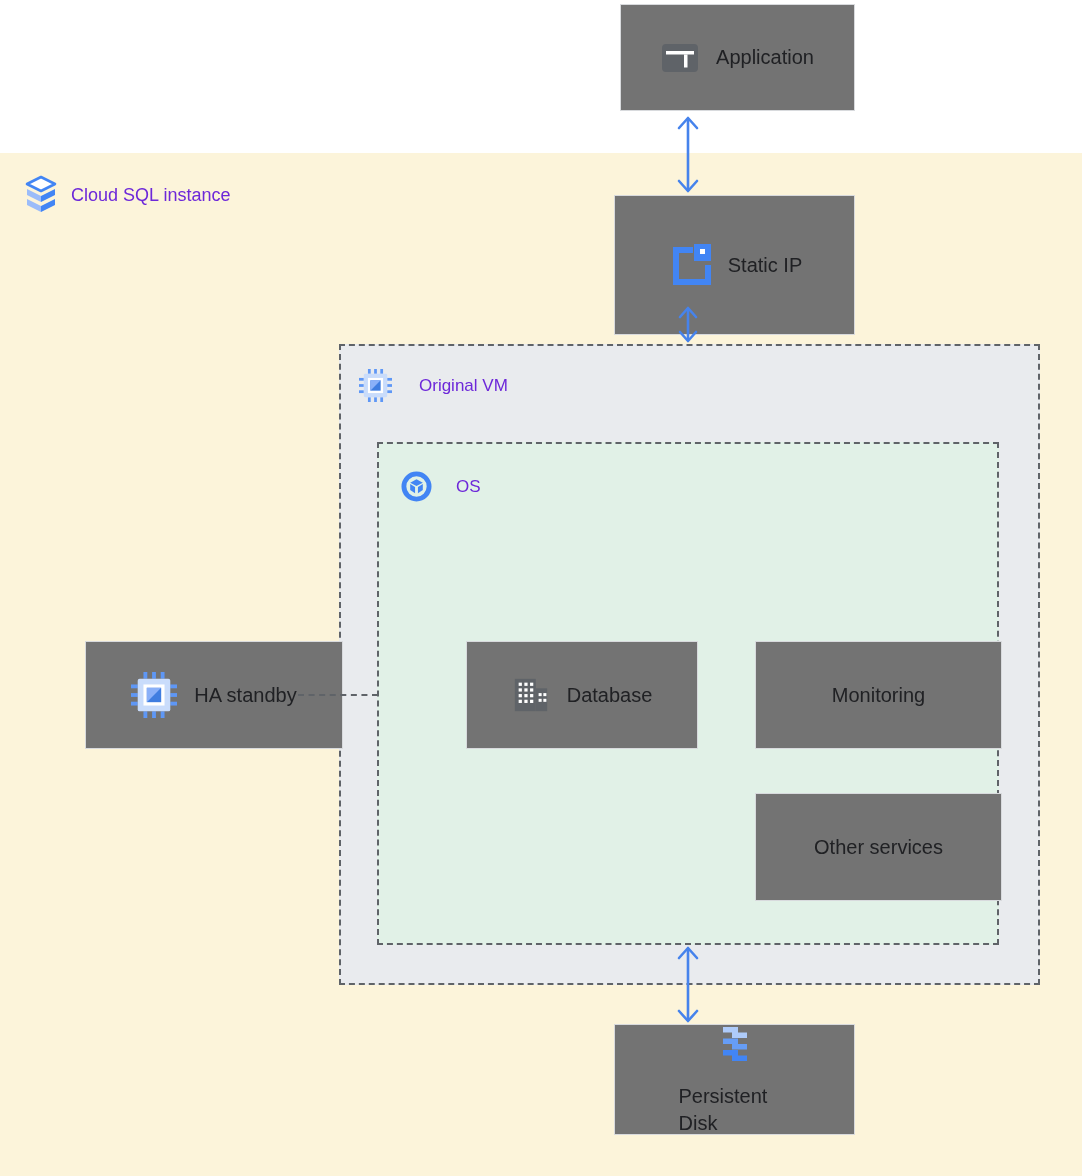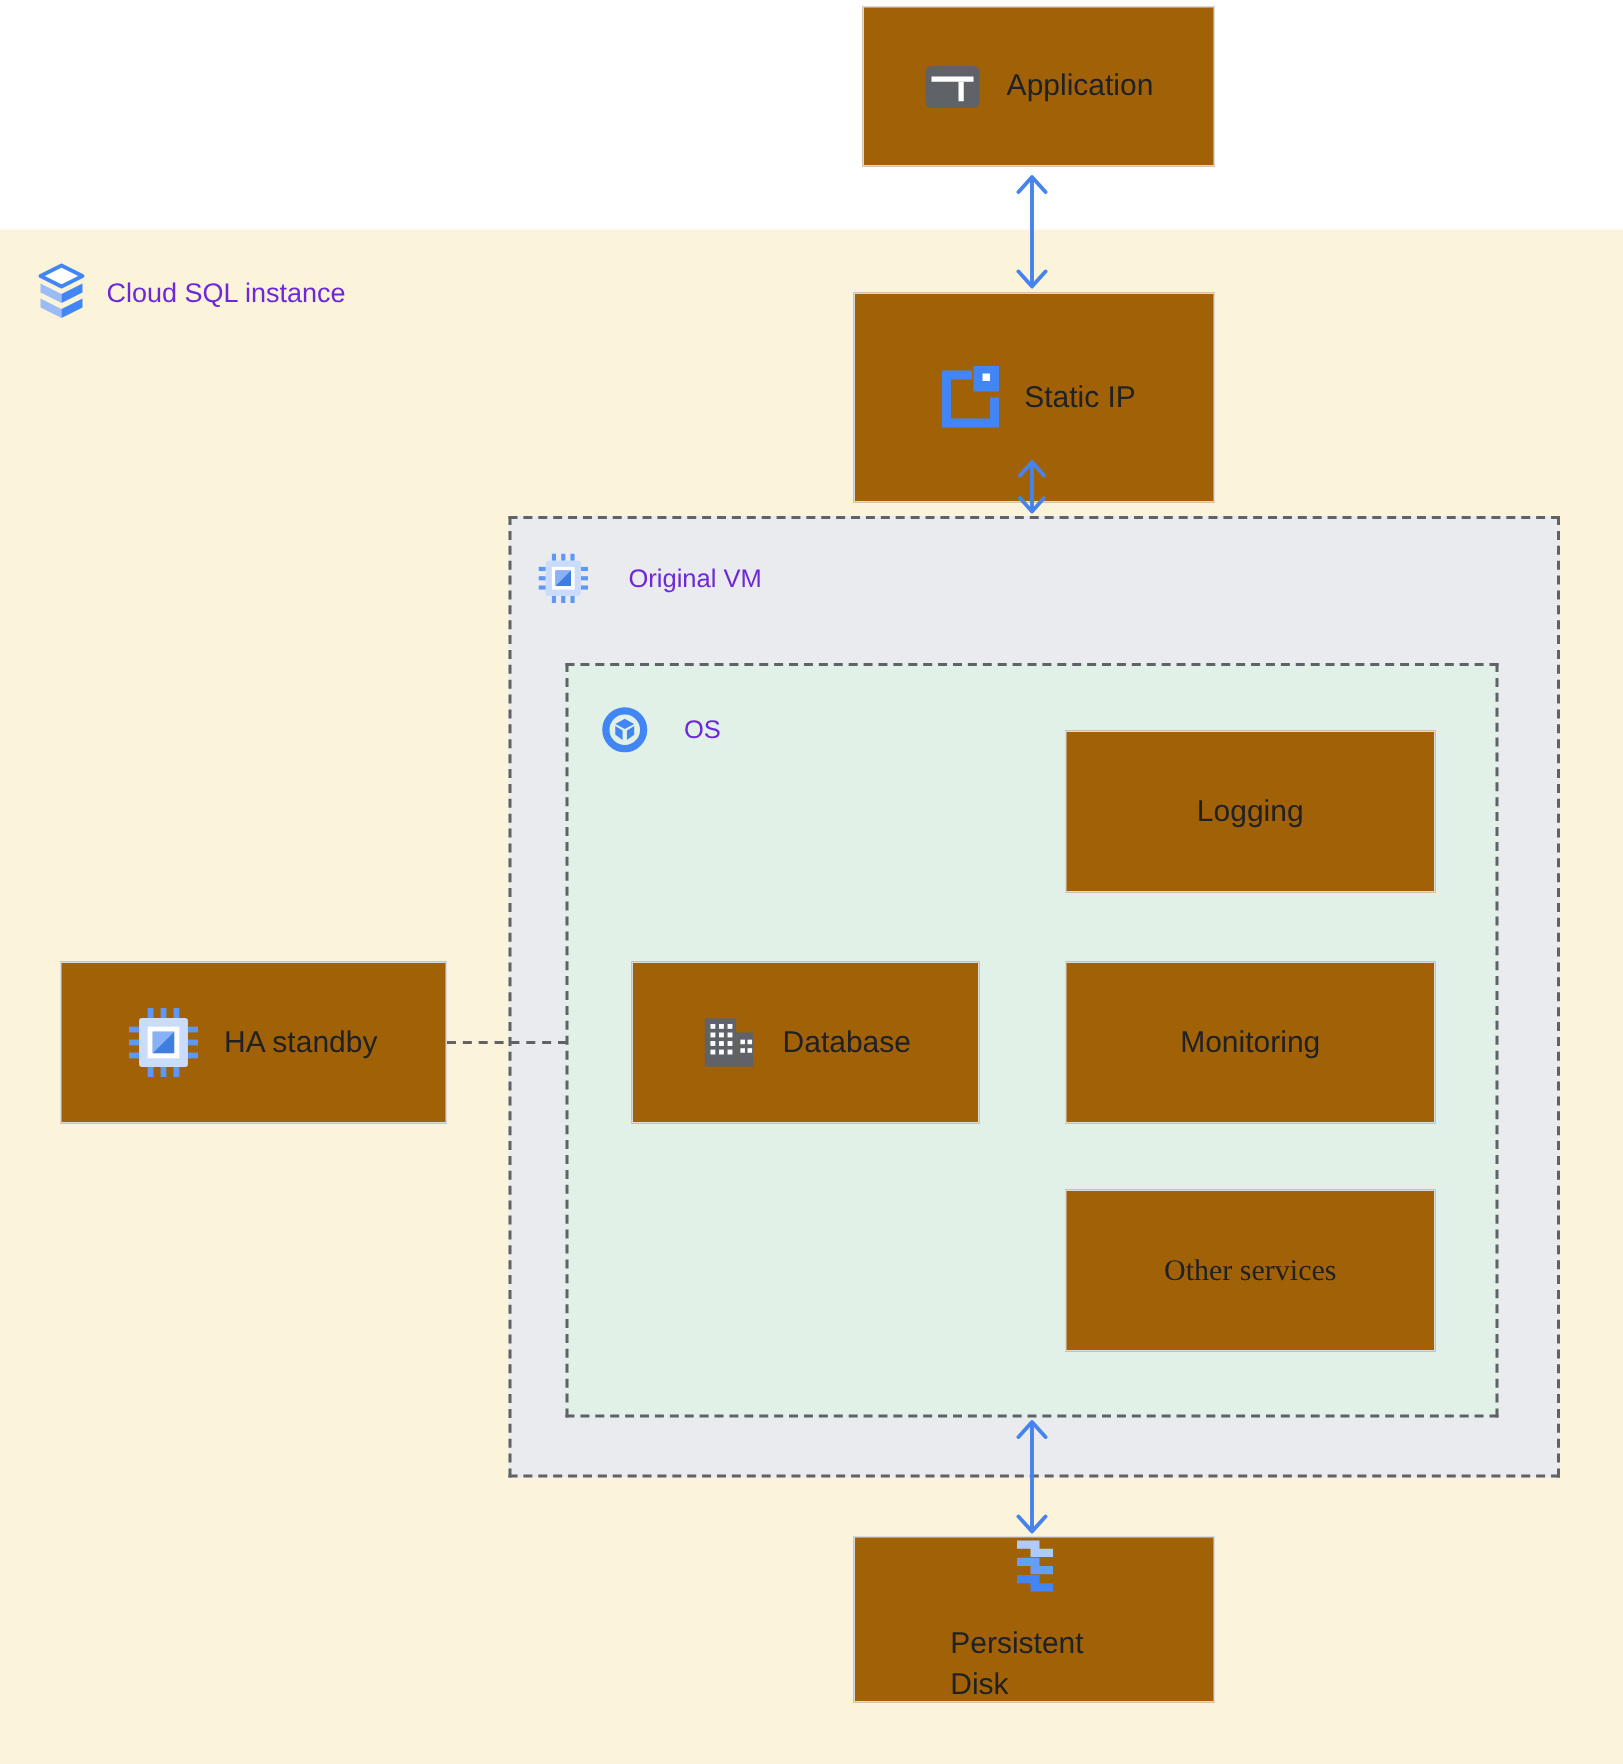--- a/index.html
+++ b/index.html
@@ -10,31 +10,31 @@
   }
   .yellow-region{position:absolute;left:0;top:153px;width:1082px;height:1023px;background:#fcf4da;z-index:0;}
   .vm-box{position:absolute;left:339px;top:344px;width:701px;height:641px;background:#e9ebee;border:2px dashed #5f6368;z-index:1;}
   .os-box{position:absolute;left:377px;top:442px;width:622px;height:503px;background:#e1f1e7;border:2px dashed #5f6368;z-index:2;}
   .region-label{position:absolute;display:flex;align-items:center;z-index:3;color:#6d28d9;}
   .region-label .txt{white-space:nowrap;}
   .lbl-cloudsql{left:24px;top:175px;gap:13px;font-size:18px;}
   .lbl-vm{left:359px;top:369px;gap:27px;font-size:17px;}
   .lbl-os{left:401px;top:471px;gap:24px;font-size:17px;}
   .node{
-    position:absolute;background:#a16207;border:1px solid #d8dadd;
+    position:absolute;background:#737373;border:1px solid #d8dadd;
     display:flex;align-items:center;justify-content:center;gap:17px;
-    color:#202124;font-size:20px;z-index:3;
+    color:#202124;font-size:20px;z-index:3;margin-left:45px;
   }
   .node .node-label{white-space:nowrap;}
   .n-application{left:575px;top:4px;width:235px;height:107px;}
   .n-staticip{left:569px;top:195px;width:241px;height:140px;}
   .n-logging{left:710px;top:487px;width:247px;height:108px;}
   .n-database{left:421px;top:641px;width:232px;height:108px;}
   .n-monitoring{left:710px;top:641px;width:247px;height:108px;}
-  .n-otherservices{left:710px;top:793px;width:247px;height:108px;font-family:Liberation Serif, serif;}
+  .n-otherservices{left:710px;top:793px;width:247px;height:108px;}
   .n-hastandby{left:40px;top:641px;width:258px;height:108px;}
   .n-persistentdisk{left:569px;top:1024px;width:241px;height:111px;flex-direction:column;}
   .n-persistentdisk .node-label{white-space:normal;width:112px;line-height:1.35;}
   .icon{display:inline-flex;align-items:center;justify-content:center;flex:0 0 auto;}
   .connector{position:absolute;left:298px;top:694px;width:80px;height:0;border-top:2px dashed #5f6368;z-index:4;}
   .arrows{position:absolute;left:0;top:0;z-index:5;pointer-events:none;}
 </style>
 </head>
 <body>
 
@@ -111,23 +111,20 @@
     <span class="icon">
       <svg width="44" height="44" viewBox="0 0 44 44">
         <path d="M26,7 H9 V39 H41 V22" fill="none" stroke="#4285f4" stroke-width="6"></path>
         <rect x="27" y="1" width="17" height="17" fill="#4285f4"></rect>
         <rect x="33" y="6" width="5" height="5" fill="#ffffff"></rect>
       </svg>
     </span>
     <span class="node-label">Static IP</span>
   </div>
 
-  <div class="node n-logging">
-    <span class="node-label">Logging</span>
-  </div>
 
   <div class="node n-database">
     <span class="icon">
       <svg width="38" height="38" viewBox="0 0 40 40">
         <rect x="3" y="3" width="22" height="34" fill="#5f6368"></rect>
         <rect x="25" y="13" width="12" height="24" fill="#5f6368"></rect>
         <g fill="#ffffff">
           <rect x="7" y="7" width="3.4" height="3.4"></rect>
             <rect x="13" y="7" width="3.4" height="3.4"></rect>
             <rect x="19" y="7" width="3.4" height="3.4"></rect>

